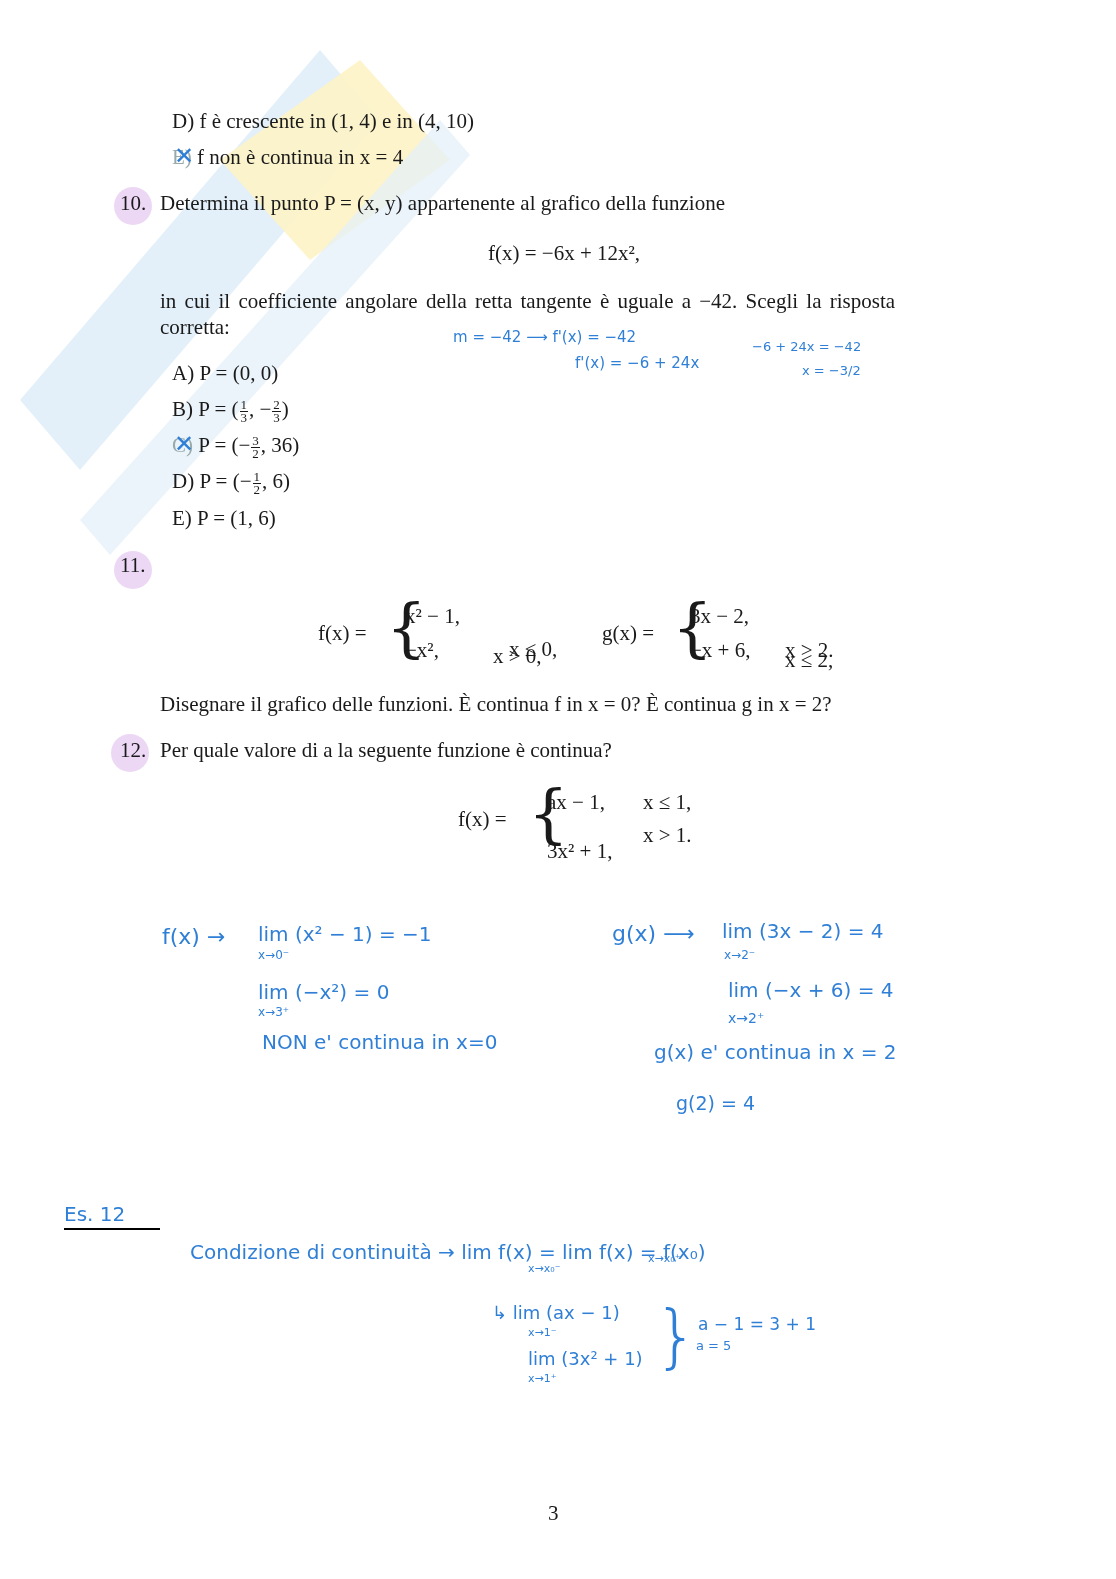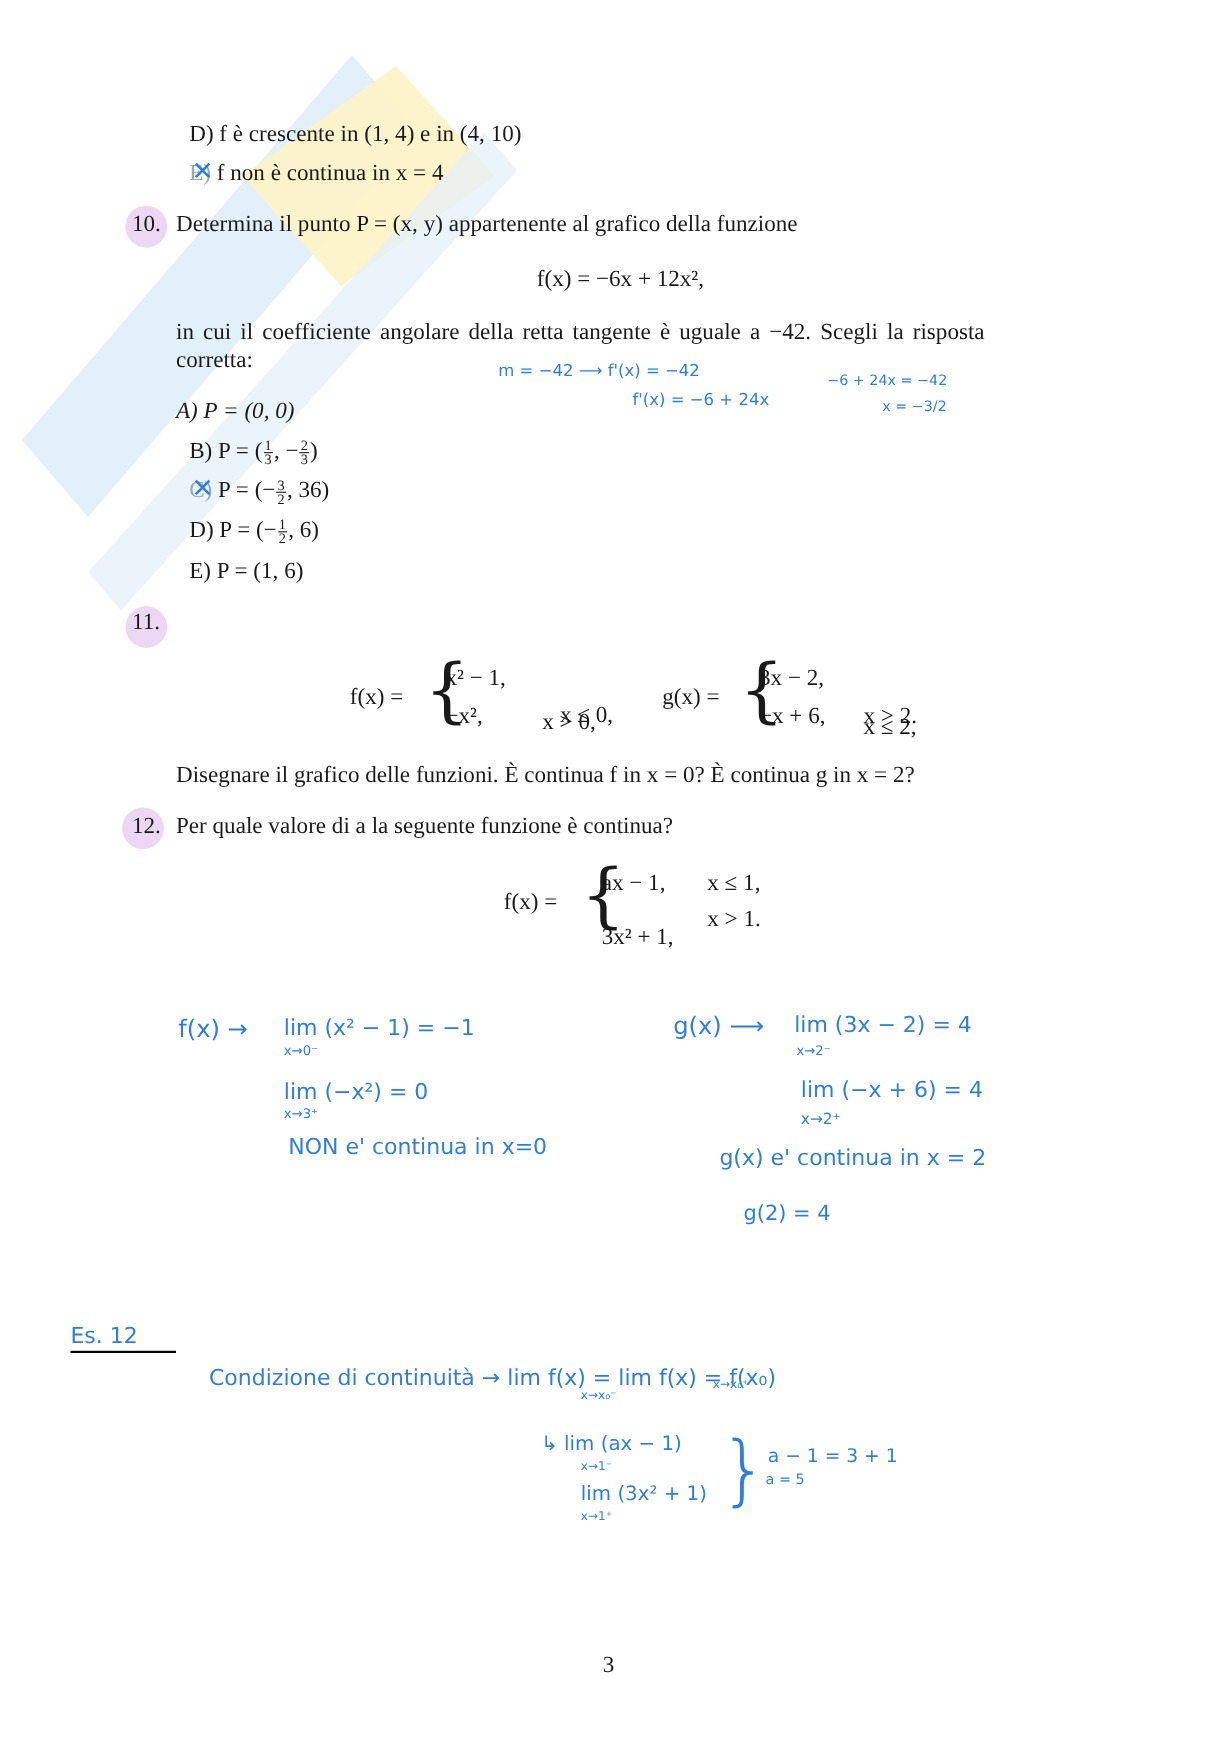--- a/index.html
+++ b/index.html
@@ -39,21 +39,21 @@
   </div>
   <div class="cross" style="left:174px; top:142px; font-size:24px;">✕</div>
 
   <div class="num-badge" style="left:114px; top:187px;"></div>
   <div class="tx" style="left:120px; top:190px;">10.</div>
   <div class="tx" style="left:160px; top:190px;">Determina il punto P = (x, y) appartenente al grafico della funzione</div>
   <div class="tx" style="left:488px; top:240px;">f(x) = −6x + 12x²,</div>
   <div class="tx" style="left:160px; top:288px; word-spacing:3px;">in cui il coefficiente angolare della retta tangente è uguale a −42.  Scegli la risposta</div>
   <div class="tx" style="left:160px; top:314px;">corretta:</div>
 
-  <div class="tx" style="left:160px; top:360px;font-style:italic;">
+  <div class="tx" style="left:172px; top:360px;">
     <span>A)</span>
     <span>P = (0, 0)</span>
   </div>
   <div class="tx" style="left:172px; top:396px;">
     <span>B)</span>
     <span>P = (</span><span class="frac"><span class="n">1</span><span>3</span></span><span>, −</span><span class="frac"><span class="n">2</span><span>3</span></span><span>)</span>
   </div>
   <div class="tx" style="left:172px; top:432px;">
     <span style="color:#9aa;">C)</span>
     <span>P = (−</span><span class="frac"><span class="n">3</span><span>2</span></span><span>, 36)</span>

